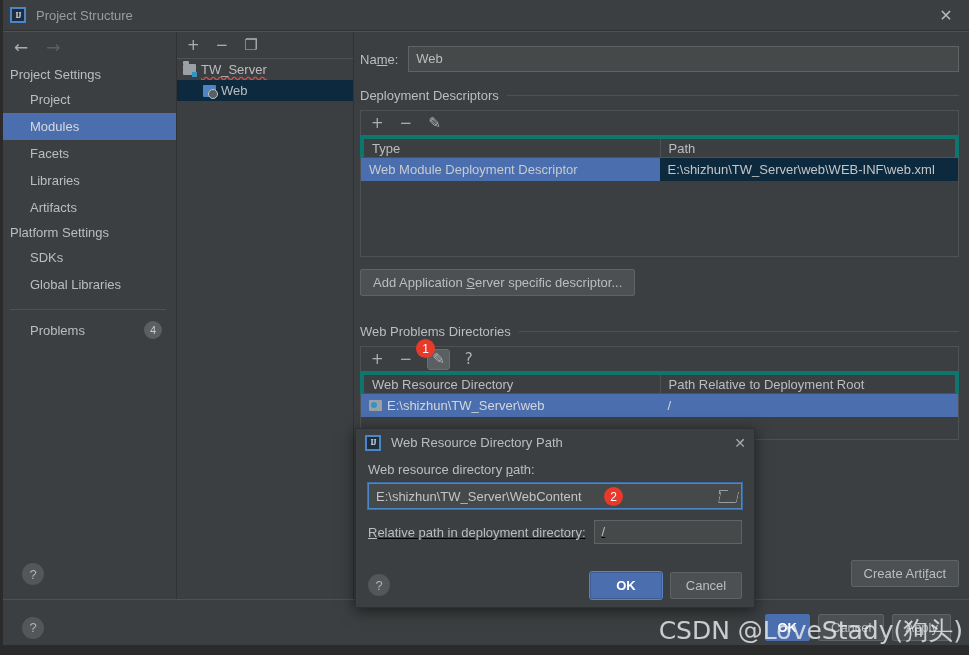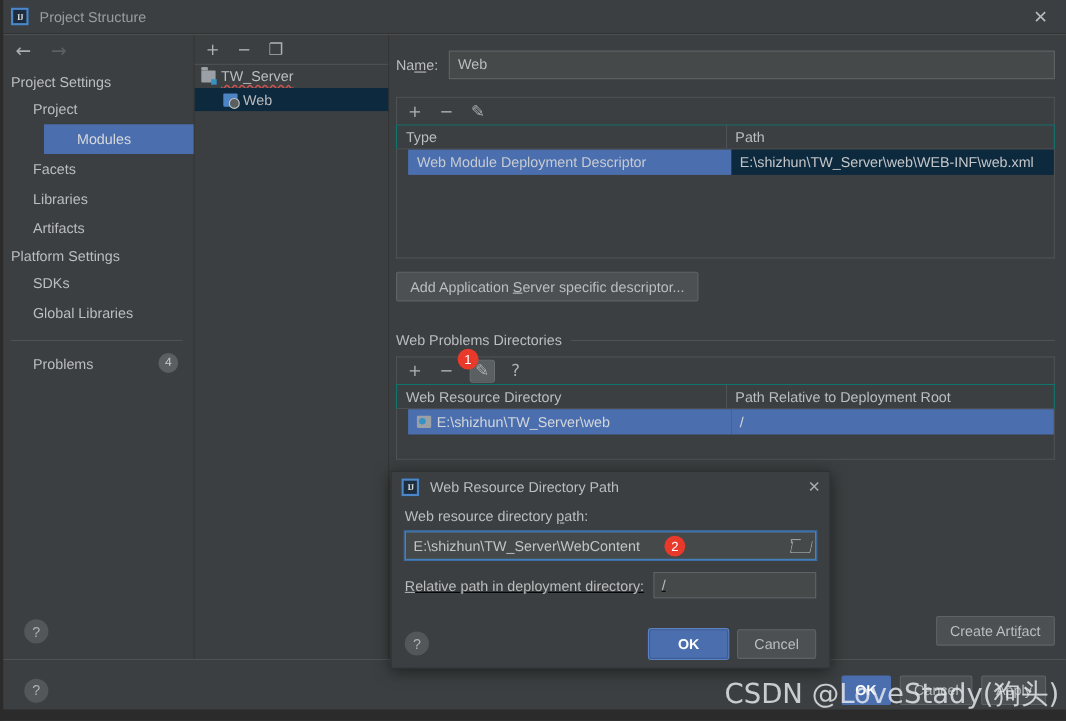--- a/index.html
+++ b/index.html
@@ -64,21 +64,21 @@
   .side-group {
     font-size: 13px; color: #bbbdbf;
     padding: 4px 0 4px 10px;
   }
   .side-item {
     font-size: 13px; color: #bbbdbf;
     padding: 4px 0 4px 30px;
     cursor: pointer;
     line-height: 19px;
   }
-  .side-item.selected { background: #4b6eaf; color: #d7dadc; margin-left: 40px; }
+  .side-item.selected { background: #4b6eaf; color: #d7dadc; }
   .side-sep { height: 1px; background: #4e5254; margin: 11px 10px 8px 10px; }
   .side-problems {
     display: flex; align-items: center;
     font-size: 13px; color: #bbbdbf;
     padding: 3px 14px 3px 30px; cursor: pointer; gap: 12px;
   }
   .badge-count {
     margin-left: auto;
     width: 18px; height: 18px; border-radius: 50%;
     background: #5b5f61; color: #c8cacb;
@@ -161,29 +161,28 @@
   .section-title .rule { flex: 1; height: 1px; background: #4e5254; }
   .tbl-toolbar {
     height: 25px; display: flex; align-items: center;
     gap: 16px; padding-left: 10px;
     background: #3c3f41; border: 1px solid #4e5254; border-bottom: none;
     position: relative;
   }
   .tbl-head {
     display: flex; height: 23px;
     background: #3c3f41;
-    border: 1px solid #0f766e; border-bottom: 1px solid #4e5254;
+    border: 4px solid #0f766e; border-bottom: 1px solid #4e5254;
     font-size: 13px; color: #bbbdbf;
   }
   .tbl-head > div { padding: 2px 8px; display:flex; align-items:center; }
   .tbl-head > div + div { border-left: 1px solid #4e5254; }
   .tbl-body {
     border: 1px solid #4e5254; border-top: none;
     background: #3c3f41;
-    padding-left: 10px;
   }
   .trow { display: flex; height: 23px; font-size: 13px; cursor: pointer; }
   .trow > div { padding: 2px 8px; display: flex; align-items: center; overflow: hidden; white-space: nowrap; }
   .trow.sel .c1 { background: #4b6eaf; color: #c6cbd0; }
   .trow.sel .c2 { background: #0d293e; color: #c4c6c8; }
   .trow.sel2 > div { background: #4b6eaf; color: #d2d6da; }
   .col-a { width: 50%; min-width: 0; }
   .col-b { width: 50%; min-width: 0; }
   .ddesc-body { height: 99px; }
   .btn {
@@ -361,20 +360,24 @@
       </div>
     </div>
 
     <div class="content">
 
       <div class="name-row">
         <span class="name-label"><span>Na</span><u>m</u><span>e:</span></span>
         <div class="txt-input">Web</div>
       </div>
 
+      <div class="section-title">
+        <span>Deployment Descriptors</span>
+        <span class="rule"></span>
+      </div>
 
       <div class="tbl-toolbar">
         <span class="tb-ico">+</span>
         <span class="tb-ico">−</span>
         <span class="tb-ico">✎</span>
       </div>
       <div class="tbl-head">
         <div class="col-a">Type</div>
         <div class="col-b">Path</div>
       </div>

